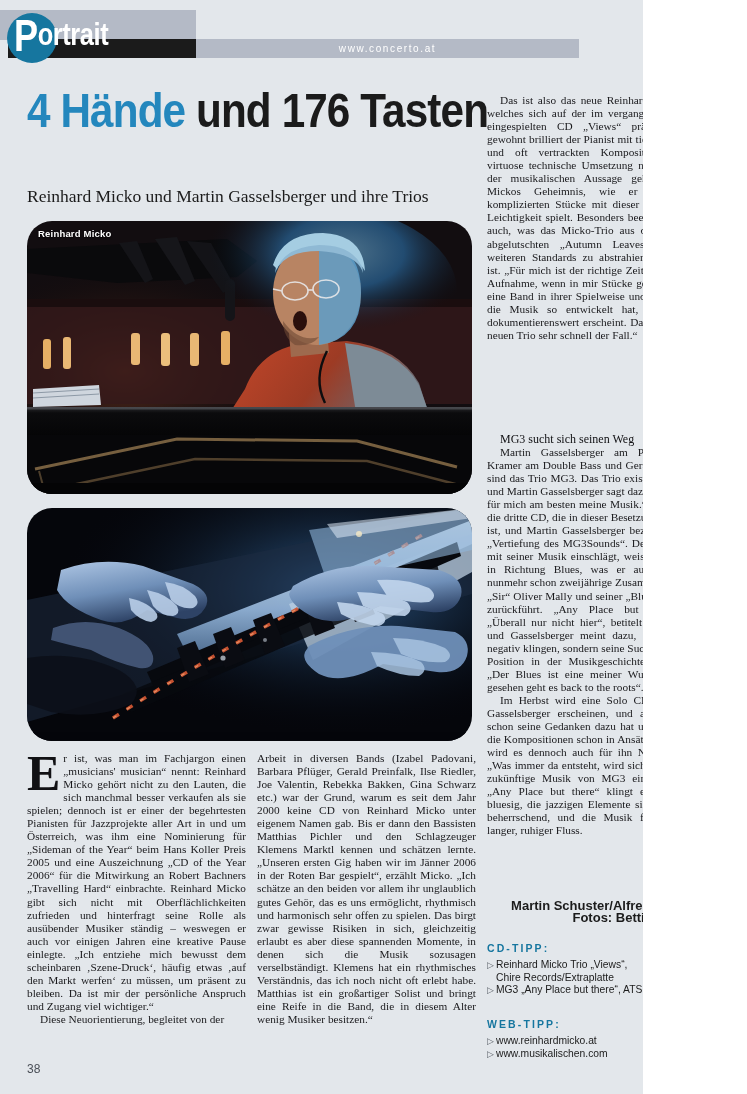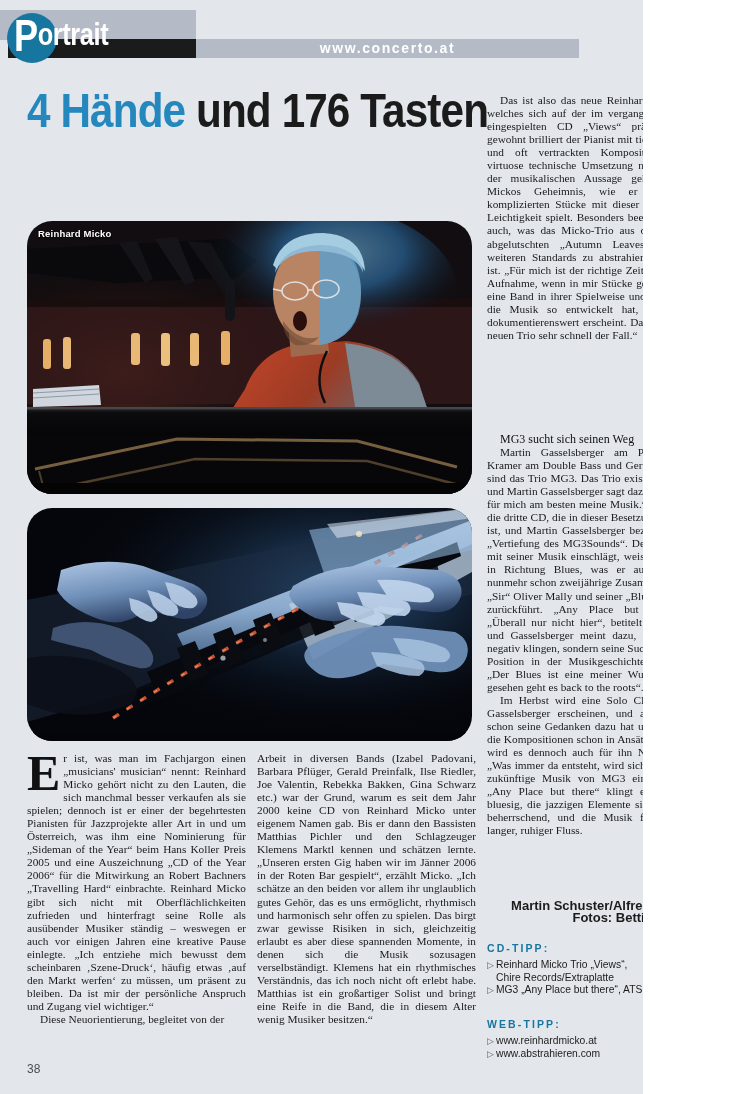--- a/index.html
+++ b/index.html
@@ -79,22 +79,22 @@
   }
   .header-url {
     position: absolute;
     left: 196px;
     top: 39px;
     width: 383px;
     height: 19px;
     line-height: 19px;
     text-align: center;
     font-family: "Liberation Sans", sans-serif;
-    font-weight: bold;
-    font-size: 14px;
+    font-weight: normal;
+    font-size: 10px;
     letter-spacing: 1.6px;
     color: #ffffff;
   }
   .header-issue {
     position: absolute;
     left: 584px;
     top: 34px;
     width: 155px;
     height: 24px;
     line-height: 24px;
@@ -288,20 +288,21 @@
   <div class="header">
     <div class="header-grey-block"></div>
     <div class="header-grey-bar"></div>
     <div class="header-black-bar"></div>
     <div class="header-logo-circle"></div>
     <div class="header-logo-text"><span class="cap">P</span><span>ortrait</span></div>
     <div class="header-url">www.concerto.at</div>
   </div>
 
   <div class="headline"><span class="hl-blue">4 Hände</span><span> und 176 Tasten</span></div>
+  <div class="subtitle">Reinhard Micko und Martin Gasselsberger und ihre Trios</div>
 
   <div class="photo photo-1">
     <svg class="ph-svg" viewBox="0 0 445 273" preserveAspectRatio="none">
       <defs>
         <radialGradient id="blueLight" cx="62%" cy="28%" r="45%">
           <stop offset="0%" stop-color="#7fc4ee"></stop>
           <stop offset="45%" stop-color="#2f7fc0"></stop>
           <stop offset="100%" stop-color="#0a1624" stop-opacity="0"></stop>
         </radialGradient>
         <radialGradient id="warmGlow" cx="22%" cy="55%" r="40%">
@@ -489,18 +490,18 @@
   <div class="tipbox cd">
     <div class="tip-title">CD-TIPP:</div>
     <div class="tip-item"><span class="mk">▷</span><span>Reinhard Micko Trio „Views“,</span></div>
     <div class="tip-item"><span class="sub">Chire Records/Extraplatte</span></div>
     <div class="tip-item"><span class="mk">▷</span><span>MG3 „Any Place but there“, ATS Records</span></div>
   </div>
 
   <div class="tipbox web">
     <div class="tip-title">WEB-TIPP:</div>
     <div class="tip-item"><span class="mk">▷</span><span>www.reinhardmicko.at</span></div>
-    <div class="tip-item"><span class="mk">▷</span><span>www.abstrahieren.com</span></div>
+    <div class="tip-item"><span class="mk">▷</span><span>www.musikalischen.com</span></div>
   </div>
 
   <div class="pagenum">38</div>
 
 </div>
 
 </body></html>

